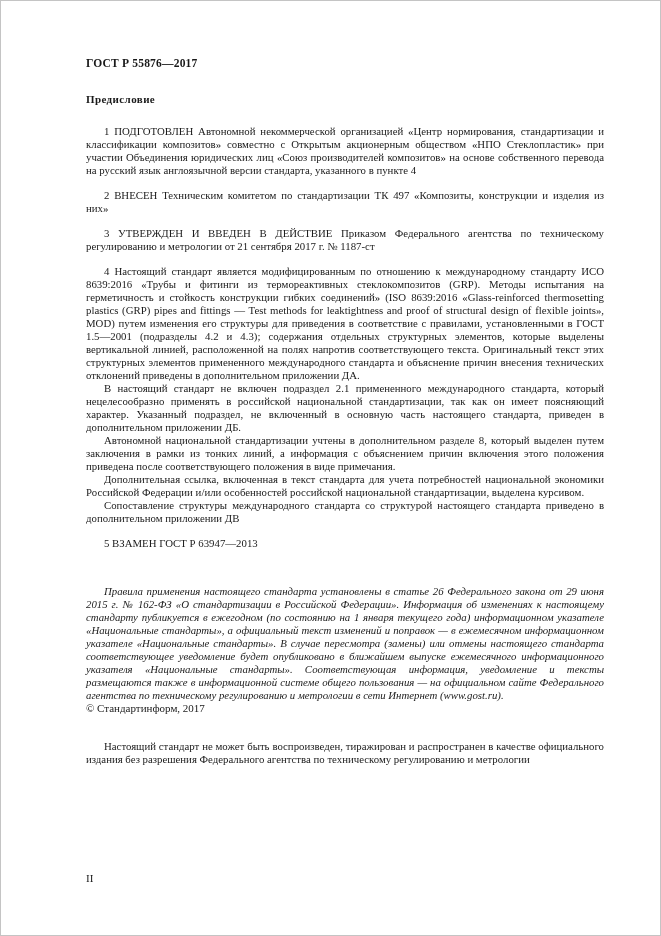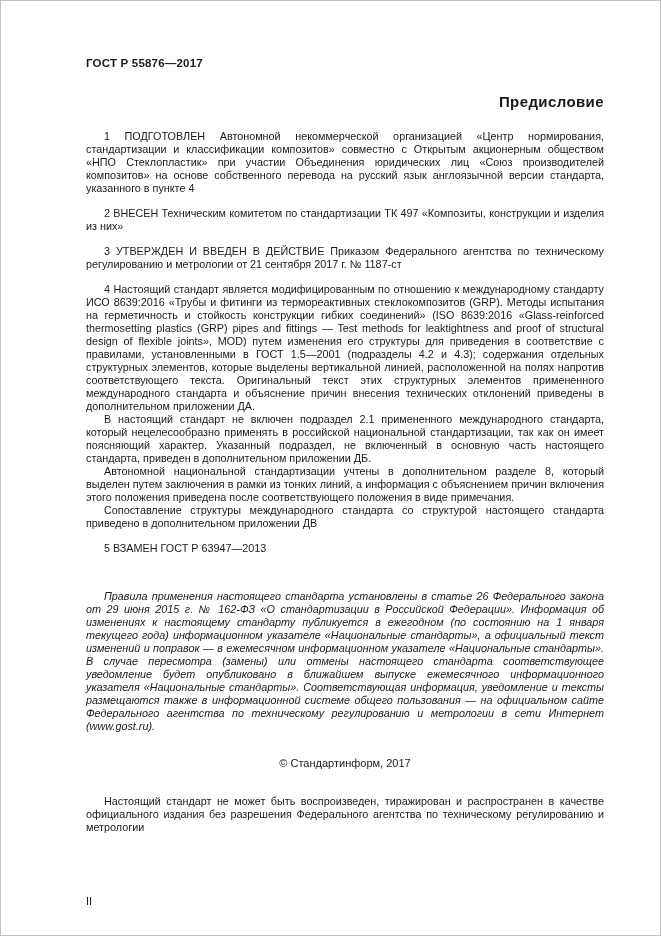--- a/index.html
+++ b/index.html
@@ -10,55 +10,55 @@
     width: 661px;
   }
   .page {
     position: relative;
     width: 661px;
     height: 936px;
     background: #ffffff;
     border: 1px solid #c4c4c4;
     padding: 56px 56px 12px 85px;
     overflow: hidden;
+    font-family: Liberation Serif, serif;
   }
   .doc-number {
     font-weight: bold;
     font-size: 11.5px;
     letter-spacing: 0.2px;
   }
   .doc-title {
-    text-align: right;
+    text-align: left;
     font-weight: bold;
-    font-size: 15px;
+    font-size: 11px;
     letter-spacing: 0.4px;
     margin: 24px 0 20px 0;
   }
   .para {
     font-size: 10.8px;
     line-height: 13px;
     text-align: justify;
     text-indent: 18px;
   }
   .clause { margin-top: 12px; }
   .cont { margin-top: 0; }
   .note {
     font-style: italic;
     margin-top: 35px;
   }
   .copyright {
     font-size: 11px;
-    text-align: center;
-    margin-top: 24px;
+    text-align: left;
   }
   .legal { margin-top: 26px; }
   .page-number {
     position: absolute;
     left: 85px;
-    bottom: 28px;
+    bottom: 51px;
     font-size: 11px;
   }
 </style>
 </head>
 <body>
 
 <div class="page">
 
   <div class="doc-number">ГОСТ Р 55876—2017</div>
 
@@ -70,20 +70,21 @@
 
   <p class="para clause">3  УТВЕРЖДЕН И ВВЕДЕН В ДЕЙСТВИЕ Приказом Федерального агентства по техническому регулированию и метрологии от 21 сентября 2017 г. № 1187-ст</p>
 
   <p class="para clause">4  Настоящий стандарт является модифицированным по отношению к международному стандарту ИСО 8639:2016 «Трубы и фитинги из термореактивных стеклокомпозитов (GRP). Методы испытания на герметичность и стойкость конструкции гибких соединений» (ISO 8639:2016 «Glass-reinforced thermosetting plastics (GRP) pipes and fittings — Test methods for leaktightness and proof of structural design of flexible joints», MOD) путем изменения его структуры для приведения в соответствие с правилами, установленными в ГОСТ 1.5—2001 (подразделы 4.2 и 4.3); содержания отдельных структурных элементов, которые выделены вертикальной линией, расположенной на полях напротив соответствующего текста. Оригинальный текст этих структурных элементов примененного международного стандарта и объяснение причин внесения технических отклонений приведены в дополнительном приложении ДА.</p>
 
   <p class="para cont">В настоящий стандарт не включен подраздел 2.1 примененного международного стандарта, который нецелесообразно применять в российской национальной стандартизации, так как он имеет поясняющий характер. Указанный подраздел, не включенный в основную часть настоящего стандарта, приведен в дополнительном приложении ДБ.</p>
 
   <p class="para cont">Автономной национальной стандартизации учтены в дополнительном разделе 8, который выделен путем заключения в рамки из тонких линий, а информация с объяснением причин включения этого положения приведена после соответствующего положения в виде примечания.</p>
 
 
+  <p class="para cont">Дополнительная ссылка, включенная в текст стандарта для учета потребностей национальной экономики Российской Федерации и/или особенностей российской национальной стандартизации, выделена курсивом.</p>
 
   <p class="para cont">Сопоставление структуры международного стандарта со структурой настоящего стандарта приведено в дополнительном приложении ДВ</p>
 
   <p class="para clause">5  ВЗАМЕН ГОСТ Р 63947—2013</p>
 
   <p class="para note">Правила применения настоящего стандарта установлены в статье 26 Федерального закона от 29 июня 2015 г. № 162-ФЗ «О стандартизации в Российской Федерации». Информация об изменениях к настоящему стандарту публикуется в ежегодном (по состоянию на 1 января текущего года) информационном указателе «Национальные стандарты», а официальный текст изменений и поправок — в ежемесячном информационном указателе «Национальные стандарты». В случае пересмотра (замены) или отмены настоящего стандарта соответствующее уведомление будет опубликовано в ближайшем выпуске ежемесячного информационного указателя «Национальные стандарты». Соответствующая информация, уведомление и тексты размещаются также в информационной системе общего пользования — на официальном сайте Федерального агентства по техническому регулированию и метрологии в сети Интернет (www.gost.ru).</p>
 
   <div class="copyright">© Стандартинформ, 2017</div>
 
   <p class="para legal">Настоящий стандарт не может быть воспроизведен, тиражирован и распространен в качестве официального издания без разрешения Федерального агентства по техническому регулированию и метрологии</p>

